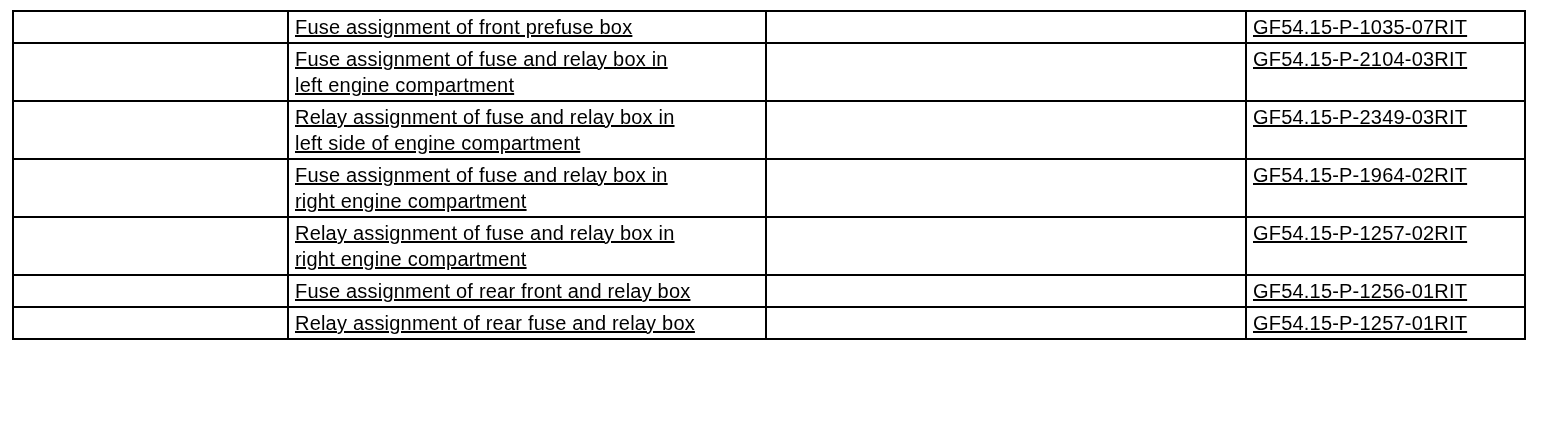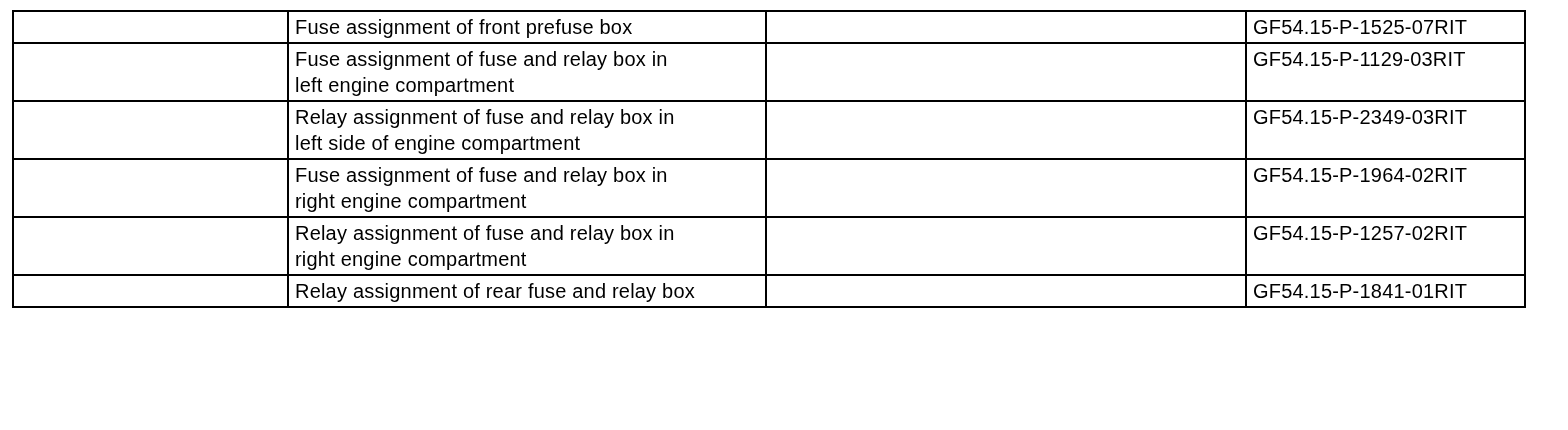--- a/index.html
+++ b/index.html
@@ -24,20 +24,21 @@
   }
   table.doc-table td {
     border: 2px solid #000000;
     vertical-align: top;
     padding: 2px 15px 2px 6px;
     font-size: 20px;
     line-height: 26px;
     letter-spacing: 0.2px;
     overflow: hidden;
     background: #ffffff;
+    text-decoration: underline;
   }
   tr.single { height: 32px; }
   tr.double { height: 54px; }
   td.desc-cell { white-space: pre-line; }
   td.code-cell { white-space: nowrap; }
 </style>
 </head>
 <body>
 
 <table class="doc-table">
@@ -45,28 +46,28 @@
     <col style="width:275px">
     <col style="width:478px">
     <col style="width:480px">
     <col style="width:279px">
   </colgroup>
   <tbody>
     <tr class="single">
       <td></td>
       <td class="desc-cell">Fuse assignment of front prefuse box</td>
       <td></td>
-      <td class="code-cell">GF54.15-P-1525-07RIT</td>
+      <td class="code-cell">GF54.15-P-1035-07RIT</td>
     </tr>
     <tr class="double">
       <td></td>
       <td class="desc-cell">Fuse assignment of fuse and relay box in
 left engine compartment</td>
       <td></td>
-      <td class="code-cell">GF54.15-P-1129-03RIT</td>
+      <td class="code-cell">GF54.15-P-2104-03RIT</td>
     </tr>
     <tr class="double">
       <td></td>
       <td class="desc-cell">Relay assignment of fuse and relay box in
 left side of engine compartment</td>
       <td></td>
       <td class="code-cell">GF54.15-P-2349-03RIT</td>
     </tr>
     <tr class="double">
       <td></td>
@@ -77,18 +78,24 @@
     </tr>
     <tr class="double">
       <td></td>
       <td class="desc-cell">Relay assignment of fuse and relay box in
 right engine compartment</td>
       <td></td>
       <td class="code-cell">GF54.15-P-1257-02RIT</td>
     </tr>
     <tr class="single">
       <td></td>
+      <td class="desc-cell">Fuse assignment of rear front and relay box</td>
+      <td></td>
+      <td class="code-cell">GF54.15-P-1256-01RIT</td>
+    </tr>
+    <tr class="single">
+      <td></td>
       <td class="desc-cell">Relay assignment of rear fuse and relay box</td>
       <td></td>
-      <td class="code-cell">GF54.15-P-1841-01RIT</td>
+      <td class="code-cell">GF54.15-P-1257-01RIT</td>
     </tr>
   </tbody>
 </table>
 
 </body></html>

